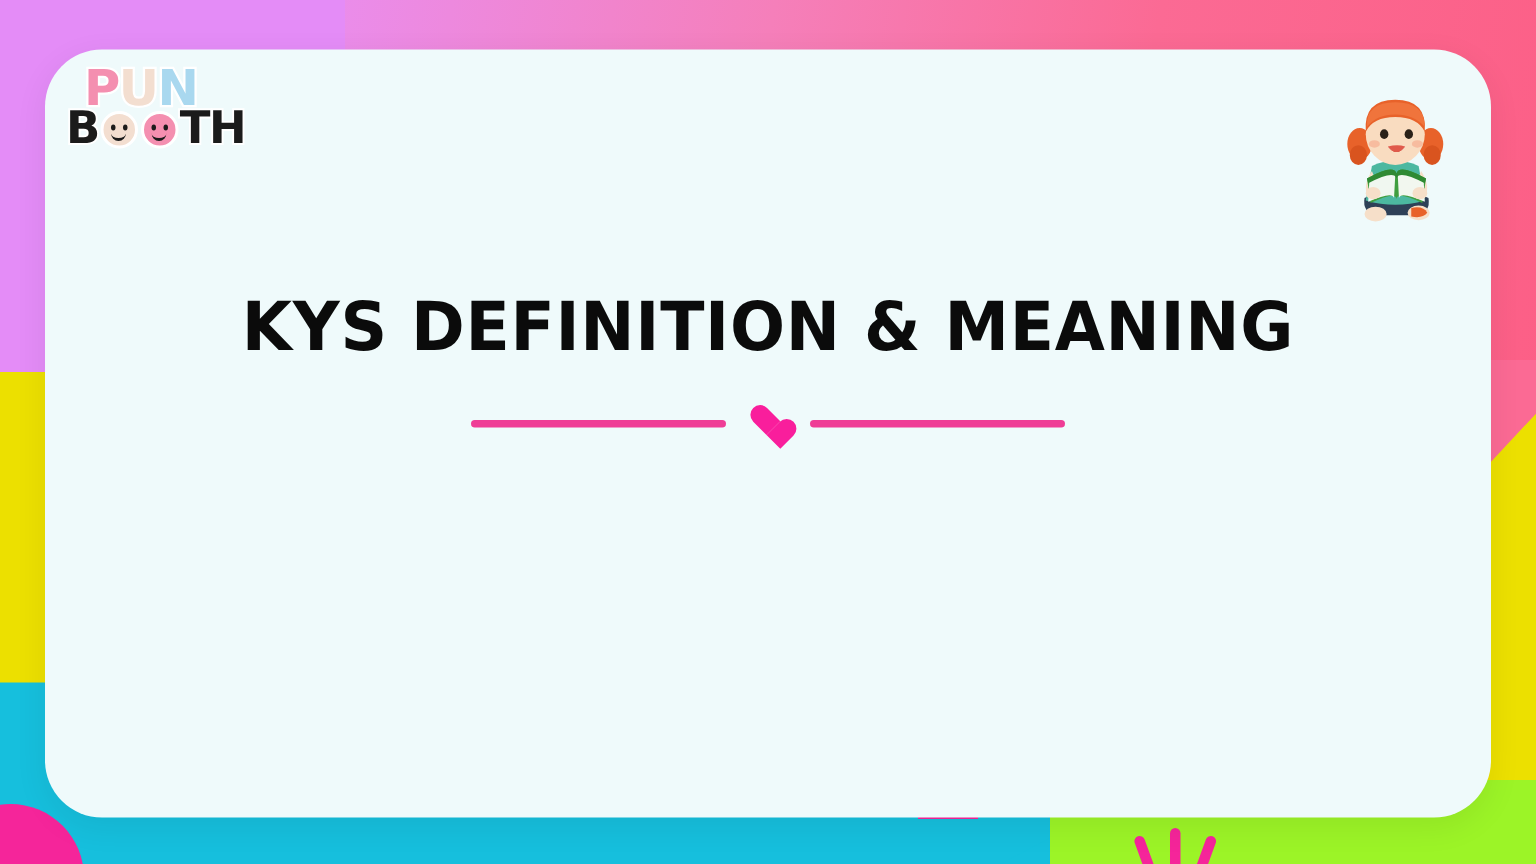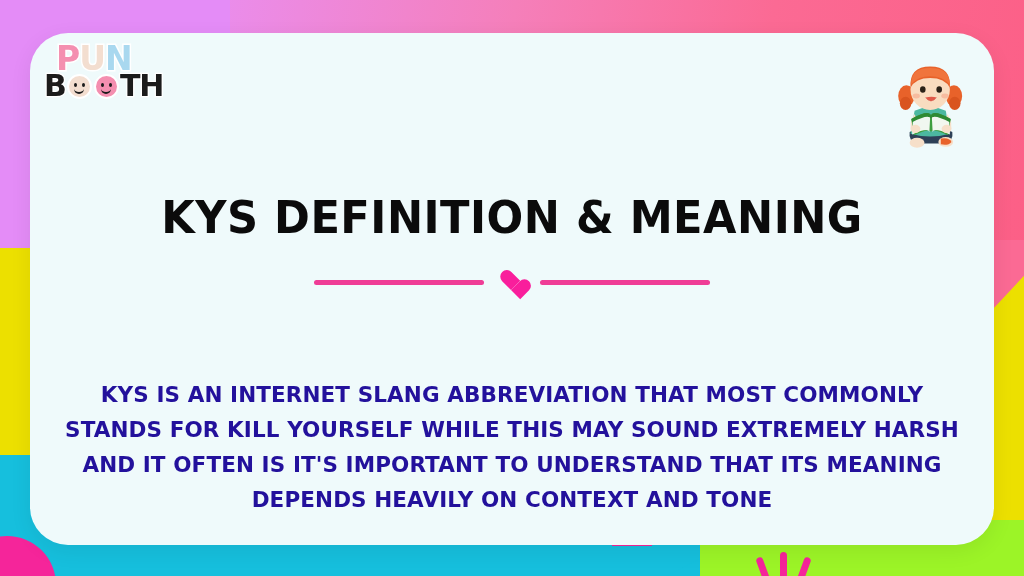--- a/index.html
+++ b/index.html
@@ -312,16 +312,15 @@
     </div>
 
     <h1 id="title">KYS Definition &amp; Meaning</h1>
 
     <div id="divider">
       <span class="div-line"></span>
       <span class="heart"></span>
       <span class="div-line"></span>
     </div>
 
-    <p id="body-text">KYS is an internet slang abbreviation that most commonly stands for kill yourself While this may sound extremely harsh and it often is it's important to understand that its meaning depends heavily on context and tone</p>
 
   </div>
 </div>
 
 </body></html>

